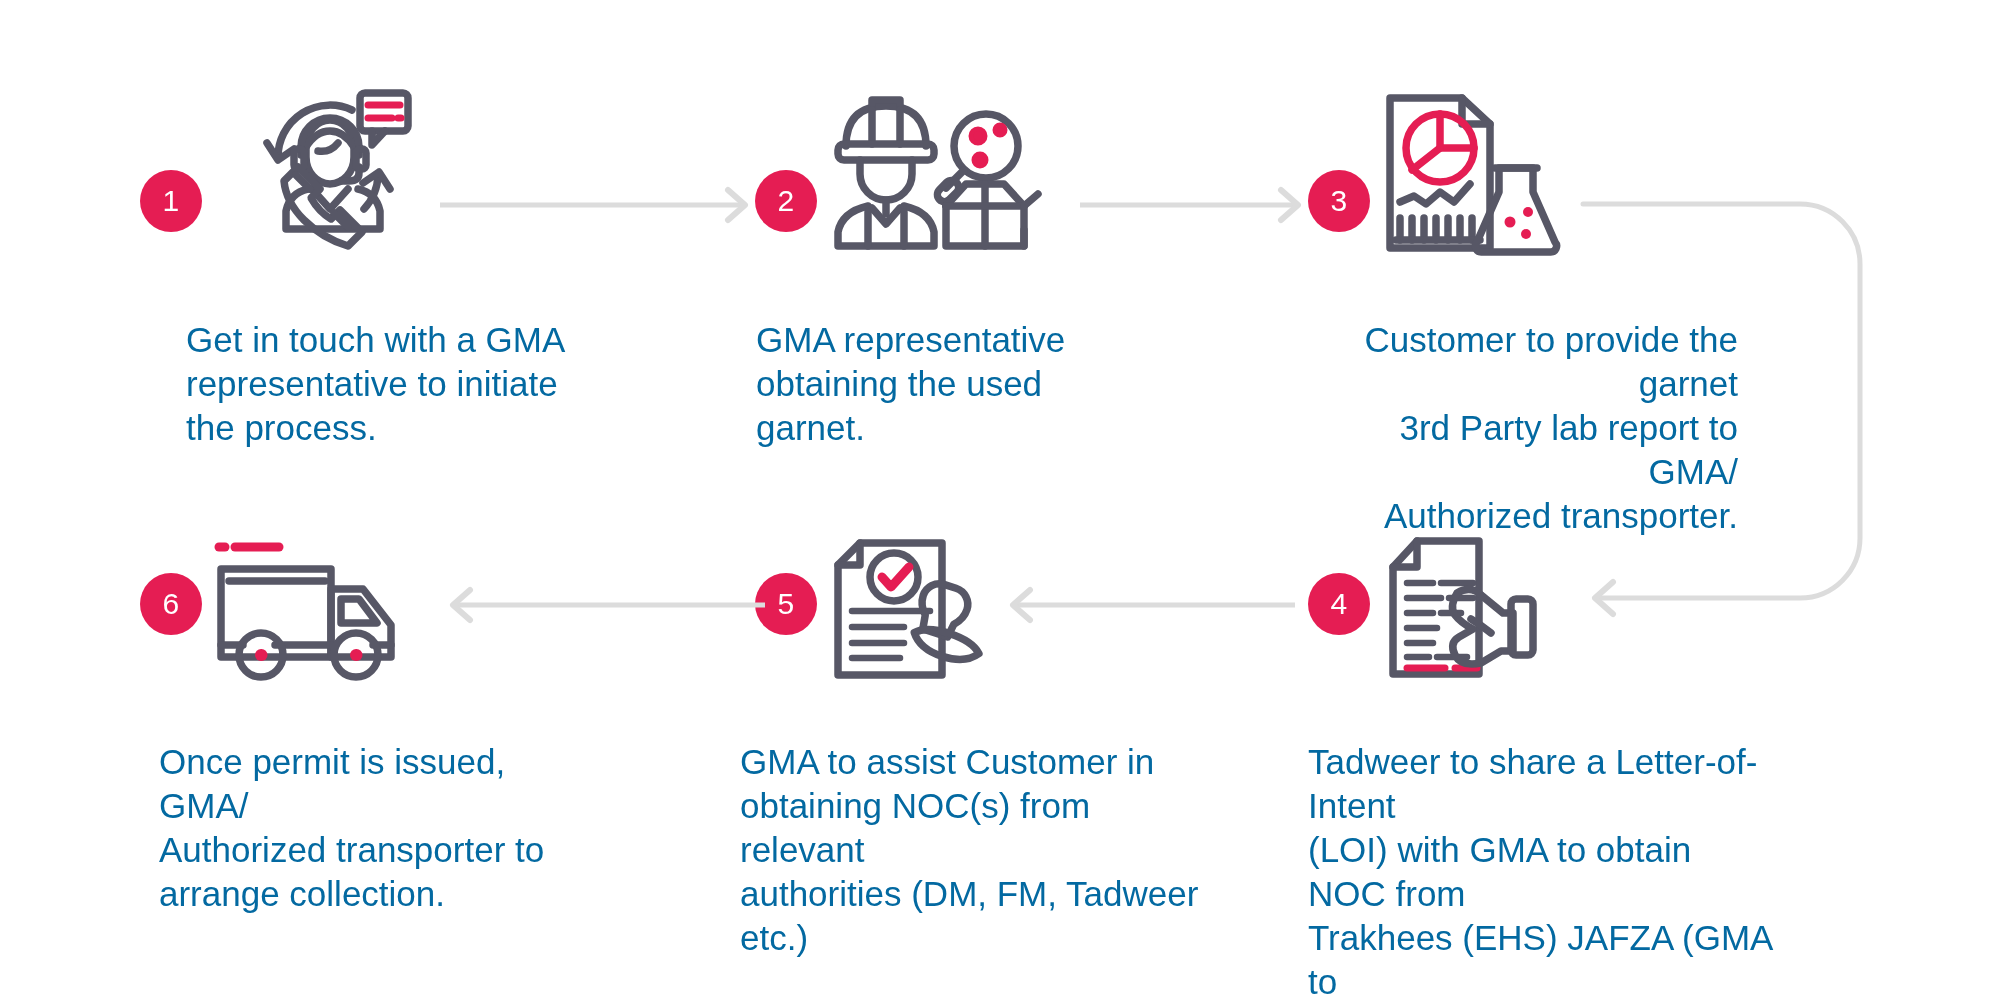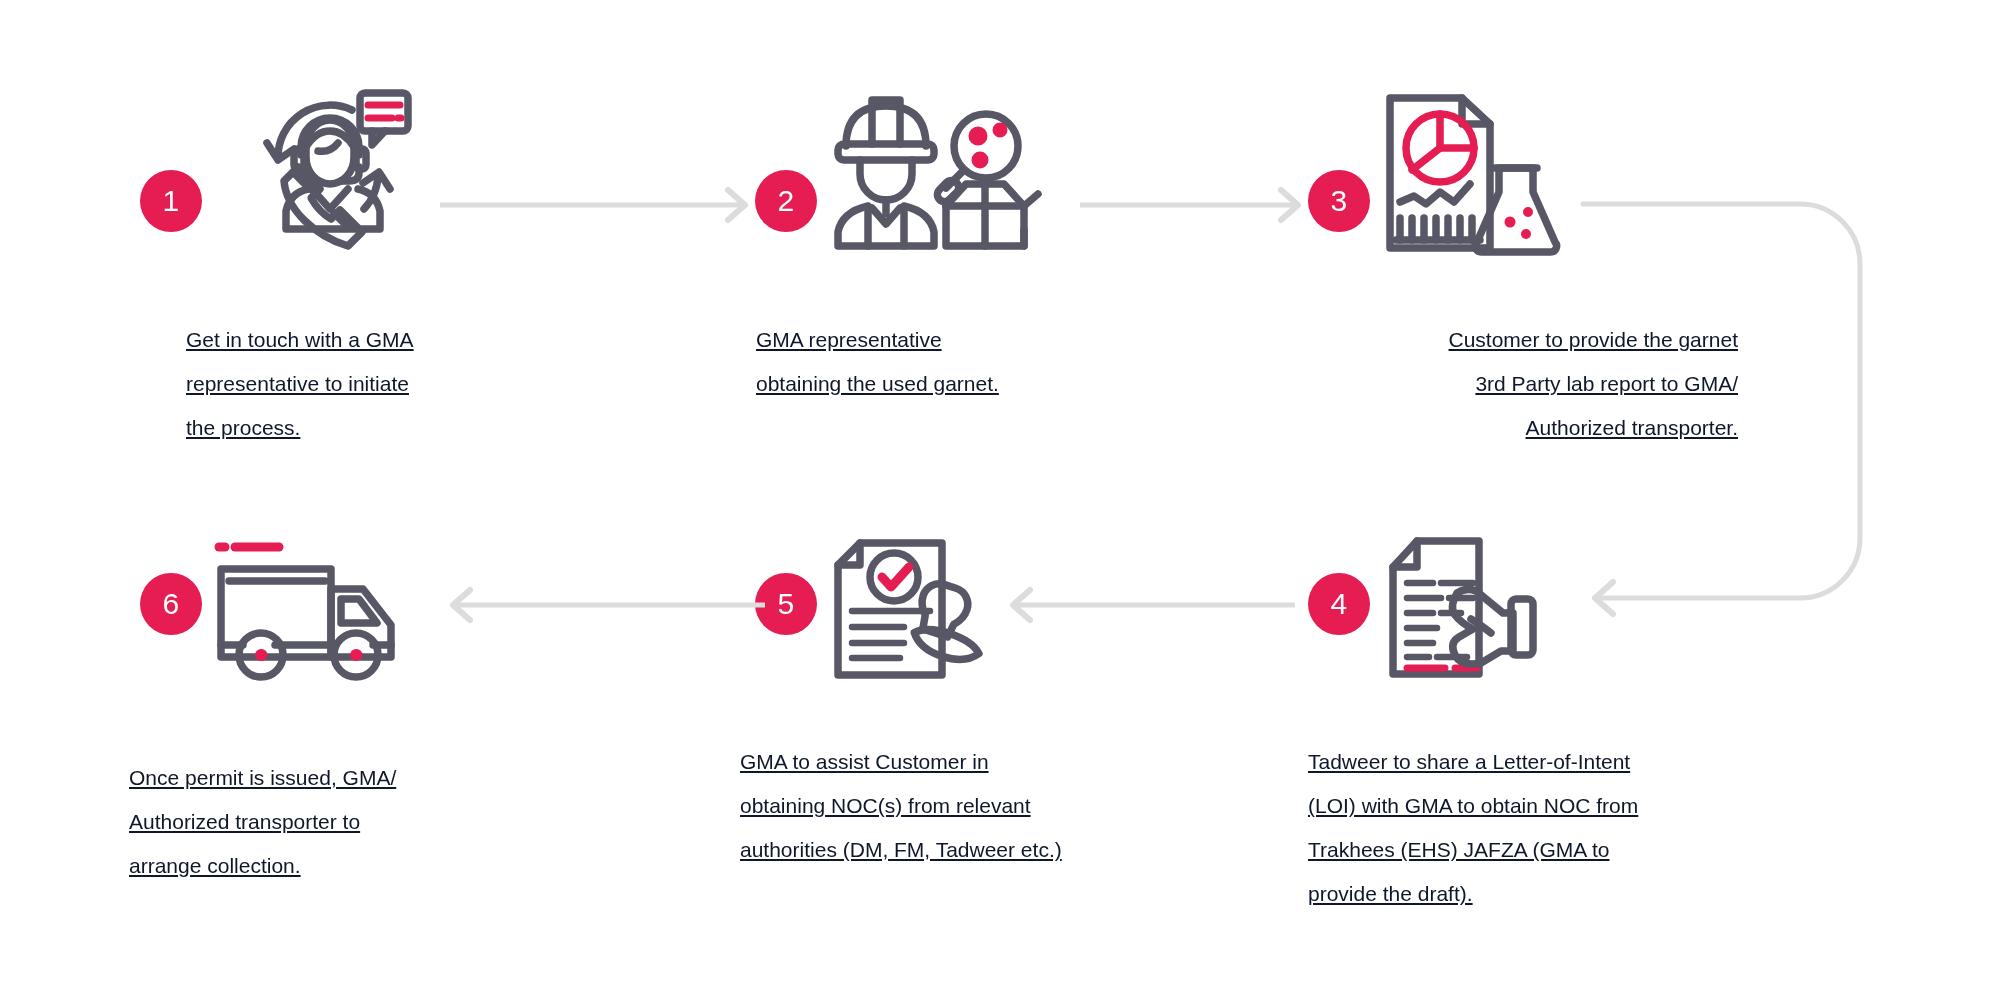--- a/index.html
+++ b/index.html
@@ -32,27 +32,26 @@
     text-align: center;
     font-family: "Liberation Sans", sans-serif;
     font-weight: 400;
     letter-spacing: 0.5px;
   }
   .icon-box {
     position: absolute;
   }
   .caption {
     position: absolute;
-    color: #0f172a;
-    font-size: 21px;
+    color: #0369a1;
+    font-size: 35px;
     line-height: 44px;
     font-family: "Liberation Sans", sans-serif;
     font-weight: 400;
     white-space: pre-line;
-    text-decoration: underline;
   }
 
   
   .connector {
     position: absolute;
   }
   svg { display: block; overflow: visible; }
 </style>
 </head>
 <body>
@@ -297,18 +296,18 @@
 
         <circle cx="48" cy="118" r="22"></circle>
         <circle cx="143" cy="118" r="22"></circle>
         <g stroke="#e51d53" stroke-width="12">
           <path d="M48 118 h0.5"></path>
           <path d="M143 118 h0.5"></path>
         </g>
       </svg>
     </div>
 
-    <div class="caption" style="left:129px; top:740px; width:430px;margin-top:16px;">Once permit is issued, GMA/
+    <div class="caption" style="left:159px; top:740px; width:430px;">Once permit is issued, GMA/
 Authorized transporter to
 arrange collection.</div>
   </div>
 
 </div>
 
 </body></html>

